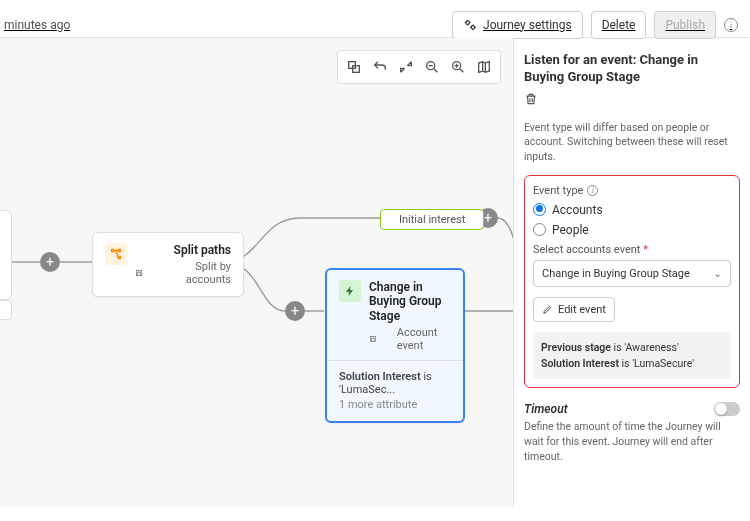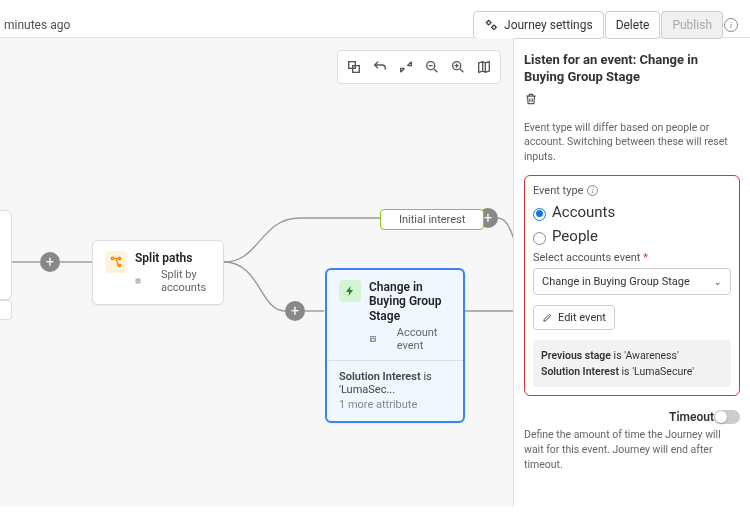--- a/index.html
+++ b/index.html
@@ -1,20 +1,20 @@
 <!DOCTYPE html>
 <html><head>
 <meta charset="utf-8">
 <style>
 * { box-sizing: border-box; margin: 0; padding: 0; font-family: -apple-system, BlinkMacSystemFont, "Segoe UI", Roboto, sans-serif; }
 body { width: 750px; height: 521px; background: #fff; overflow: hidden; position: relative; }
 
-.topbar { height: 38px; border-bottom: 1px solid #e1e1e1; display: flex; align-items: center; justify-content: space-between; padding: 12px 12px 0 0; }
+.topbar { height: 38px; border-bottom: 1px solid #e1e1e1; display: flex; align-items: center; justify-content: space-between; padding: 12px 12px 0 0; text-decoration: underline; }
 .time-ago { color: #505050; font-size: 12px; padding-left: 4px; }
-.top-actions { display: flex; gap: 1px; align-items: center; }
+.top-actions { display: flex; gap: 8px; align-items: center; }
 .btn { border: 1px solid #ccc; background: #fff; border-radius: 4px; padding: 6px 10px; font-size: 12px; cursor: pointer; display: flex; align-items: center; gap: 6px; color: #333; }
 .btn.disabled { background: #f0f0f0; color: #aaa; cursor: default; }
 .info-small { width: 14px; height: 14px; border: 1.2px solid #888; border-radius: 50%; display: inline-flex; align-items: center; justify-content: center; font-size: 9px; color: #888; font-style: italic; font-family: serif; }
 
 .main { display: flex; height: 469px; }
 .canvas { flex: 1; background: #f7f7f7; position: relative; overflow: hidden; }
 .toolbar { position: absolute; top: 12px; right: 12px; background: #fff; border: 1px solid #ddd; border-radius: 4px; display: flex; padding: 4px; gap: 2px; }
 .tool { width: 24px; height: 24px; display: flex; align-items: center; justify-content: center; cursor: pointer; color: #555; }
 .tool svg { width: 16px; height: 16px; }
 
@@ -38,34 +38,34 @@
 .pill { position: absolute; background: #fff; border: 1px solid #84cc16; border-radius: 4px; padding: 3px 18px; font-size: 11px; color: #555; }
 
 .stub { position: absolute; width: 12px; background: #fff; border: 1px solid #ddd; border-left: none; border-radius: 0 6px 6px 0; }
 
 .sidepanel { width: 237px; border-left: 1px solid #e1e1e1; padding: 14px 10px; overflow-y: auto; font-size: 12px; color: #333; }
 .sp-title { font-size: 13px; font-weight: 700; margin-bottom: 6px; line-height: 1.3; }
 .sp-trash { margin-top: 6px; margin-bottom: 12px; cursor: pointer; }
 .sp-hint { font-size: 10.5px; color: #666; line-height: 1.4; margin-bottom: 10px; }
 .sp-section { border: 1.5px solid #d73636; border-radius: 6px; padding: 8px; margin-bottom: 14px; }
 .sp-label { font-size: 11px; color: #555; display: flex; align-items: center; gap: 4px; margin-bottom: 6px; }
-.radio-row { display: flex; align-items: flex-end; gap: 6px; font-size: 15px; margin-bottom: 6px; cursor: pointer; }
+.radio-row { display: flex; align-items: flex-start; gap: 6px; font-size: 12px; margin-bottom: 6px; cursor: pointer; }
 .radio { width: 13px; height: 13px; border-radius: 50%; border: 1.5px solid #888; display: inline-block; position: relative; }
 .radio.checked { border-color: #1473e6; }
 .radio.checked::after { content:''; position: absolute; width: 7px; height: 7px; background: #1473e6; border-radius: 50%; top: 1.5px; left: 1.5px; }
 .radio-help { font-size: 10px; color: #777; margin: 2px 0 10px 18px; line-height: 1.3; }
 .sel-label { font-size: 11px; color: #555; margin-bottom: 4px; }
 .sel-label .ast { color: #d73636; }
 .select { border: 1px solid #ccc; border-radius: 4px; display: flex; justify-content: space-between; align-items: center; padding: 6px 8px; font-size: 11px; margin-bottom: 10px; cursor: pointer; }
 .chev { font-size: 10px; color: #666; }
 .edit-btn { border: 1px solid #ccc; border-radius: 4px; padding: 5px 8px; font-size: 11px; display: inline-flex; align-items: center; gap: 5px; cursor: pointer; margin-bottom: 10px; }
 .attr-box { background: #f2f2f2; border-radius: 4px; padding: 8px; font-size: 10.5px; line-height: 1.5; }
 .attr-box .b { font-weight: 600; }
 
-.timeout-row { display: flex; justify-content: flex-end; align-items: center; font-size: 12px; font-weight: 600; margin-bottom: 4px; }
+.timeout-row { display: flex; justify-content: space-between; align-items: center; font-size: 12px; font-weight: 600; margin-bottom: 4px; font-style: italic; }
 .toggle { width: 26px; height: 14px; background: #ccc; border-radius: 7px; position: relative; cursor: pointer; }
 .toggle::after { content:''; width: 12px; height: 12px; background: #fff; border-radius: 50%; position: absolute; top: 1px; left: 1px; box-shadow: 0 1px 2px rgba(0,0,0,0.3); }
 .timeout-hint { font-size: 10.5px; color: #666; line-height: 1.4; }
 </style>
 </head>
 <body>
 
 <div class="topbar">
   <div class="time-ago">minutes ago</div>
   <div class="top-actions">
@@ -143,21 +143,21 @@
     </svg>
 
     <div class="stub" style="top:172px; height:90px; left:0;"></div>
     <div class="stub" style="top:262px; height:20px; left:0; border-radius:0 4px 4px 0;"></div>
 
     <div class="node plus-node" style="top:214px; left:40px;">+</div>
     <div class="node plus-node" style="top:263px; left:285px;">+</div>
     <div class="node plus-node" style="top:170px; left:478px;">+</div>
     <div class="node plus-node" style="top:263px; left:514px;">+</div>
 
-    <div class="node card" style="top:202px; left:92px; width:132px;">
+    <div class="node card" style="top:194px; left:92px; width:152px;text-align:right;">
       <div class="card-head">
         <div class="card-icon orange">
           <svg width="14" height="14" viewBox="0 0 24 24" fill="none" stroke="currentColor" stroke-width="2.5">
               <circle cx="6" cy="6" r="2"></circle>
               <circle cx="18" cy="6" r="2"></circle>
               <circle cx="18" cy="18" r="2"></circle>
               <path d="M8 6h4l4 12h2M12 6h6"></path>
             </svg>
         </div>
         <div>

